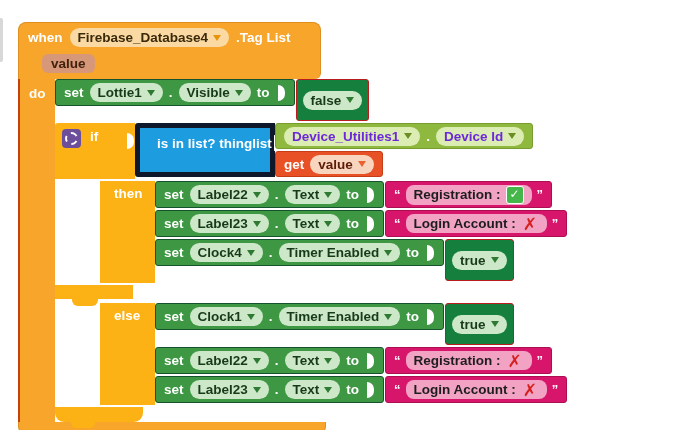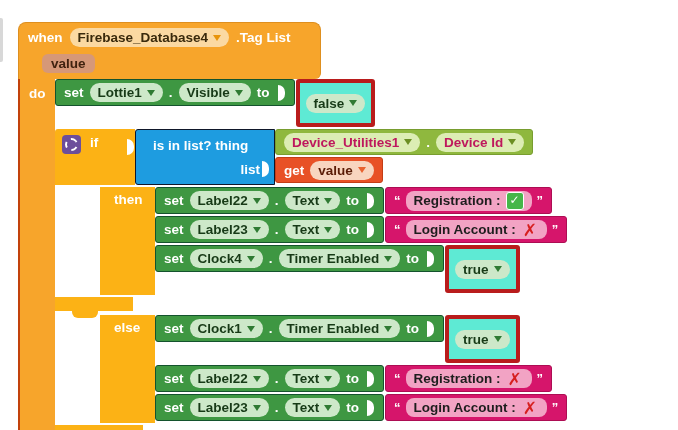--- a/index.html
+++ b/index.html
@@ -37,22 +37,22 @@
   .when-bottom{background:#F7A52B;border:1px solid #DE8F1F;border-top:none;
                width:308px;height:14px;border-radius:0 0 10px 10px;box-sizing:border-box;}
   .stack{display:flex;flex-direction:column;align-items:flex-start;}
 
   
   .row{display:flex;align-items:stretch;margin-bottom:2px;}
   .set-block{display:inline-flex;align-items:center;gap:6px;background:#3E9742;
              border:1px solid #14532d;border-radius:3px;padding:2px 8px;height:27px;
              box-sizing:border-box;}
   .chip-green{background:#CDE8C9;justify-content:space-between;}
-  .logic-block{display:inline-flex;align-items:center;background:#5eead4;
-               border:4px solid #b91c1c;border-radius:3px;padding:20px 6px;height:27px;
+  .logic-block{display:inline-flex;align-items:center;background:#15803d;
+               border:1px solid #b91c1c;border-radius:3px;padding:20px 6px;height:27px;
                box-sizing:border-box;margin-left:1px;}
 
   
   .pink-block{display:inline-flex;align-items:center;gap:5px;background:#D6156B;
               border:1px solid #AD0D53;border-radius:3px;padding:2px 8px;height:27px;
               box-sizing:border-box;margin-left:1px;}
   .chip-pink{background:#F2A3C4;border-radius:8px;color:#1d1d1d;}
   .quote{color:#fff;font-size:13px;}
   .status{display:inline-flex;align-items:center;justify-content:center;
           font-family:"DejaVu Sans",sans-serif;}
@@ -63,31 +63,31 @@
   
   .if-block{display:flex;flex-direction:column;align-items:flex-start;margin-bottom:0;}
   .cond-area{display:flex;align-items:flex-start;}
   .if-head{background:#FCB215;width:80px;height:56px;box-sizing:border-box;
            display:flex;align-items:flex-start;gap:9px;padding:6px 0 0 7px;border-radius:3px 0 0 0;}
   .gear-btn{width:19px;height:19px;background:#6C4E9B;border-radius:4px;
             display:flex;align-items:center;justify-content:center;}
   .gear-glyph{width:9px;height:9px;border:2px dashed #fff;border-radius:50%;}
   .if-sock{margin-top:4px;}
   .blue-cluster{display:grid;grid-template-columns:140px auto;}
-  .blue-col{grid-column:1;grid-row:1 / span 2;background:#1E9CE0;border:1px solid #0f172a;
-            border-radius:3px 0 0 3px;box-sizing:border-box;display:flex;flex-direction:column;
+  .blue-col{grid-column:1;grid-row:1 / span 2;background:#1E9CE0;border:5px solid #0f172a;
+            border-radius:3px 0 0 3px;box-sizing:border-box;display:flex;flex-direction:row;
             justify-content:space-between;padding:3px 2px 3px 0;}
   .blue-row{display:flex;align-items:center;height:24px;}
   .blue-row.r1{padding-left:17px;}
   .blue-row.r2{justify-content:flex-end;padding-right:2px;}
   .plug-col{grid-column:2;display:flex;flex-direction:column;gap:2px;}
   .lime-block{display:inline-flex;align-items:center;gap:6px;background:#8FB83E;
               border:1px solid #789D2F;border-radius:3px;padding:2px 8px;height:26px;
               box-sizing:border-box;color:#fff;}
-  .chip-lime{background:#DCEDB4;color:#be185d;}
+  .chip-lime{background:#DCEDB4;color:#6d28d9;}
   .chip-lime .tri{border-top-color:#6B8E23;}
   .get-block{display:inline-flex;align-items:center;gap:6px;background:#E85126;
              border:1px solid #C43D16;border-radius:3px;padding:2px 8px;height:26px;
              box-sizing:border-box;width:max-content;}
   .chip-get{background:#F8D5BF;color:#5b1d07;}
   .chip-get .tri{border-top-color:#E8622F;}
 
   .branch{display:flex;align-items:flex-start;margin-top:2px;margin-left:45px;}
   .branch-gutter{background:#FCB215;width:55px;align-self:stretch;box-sizing:border-box;
                  padding:5px 0 0 14px;}

